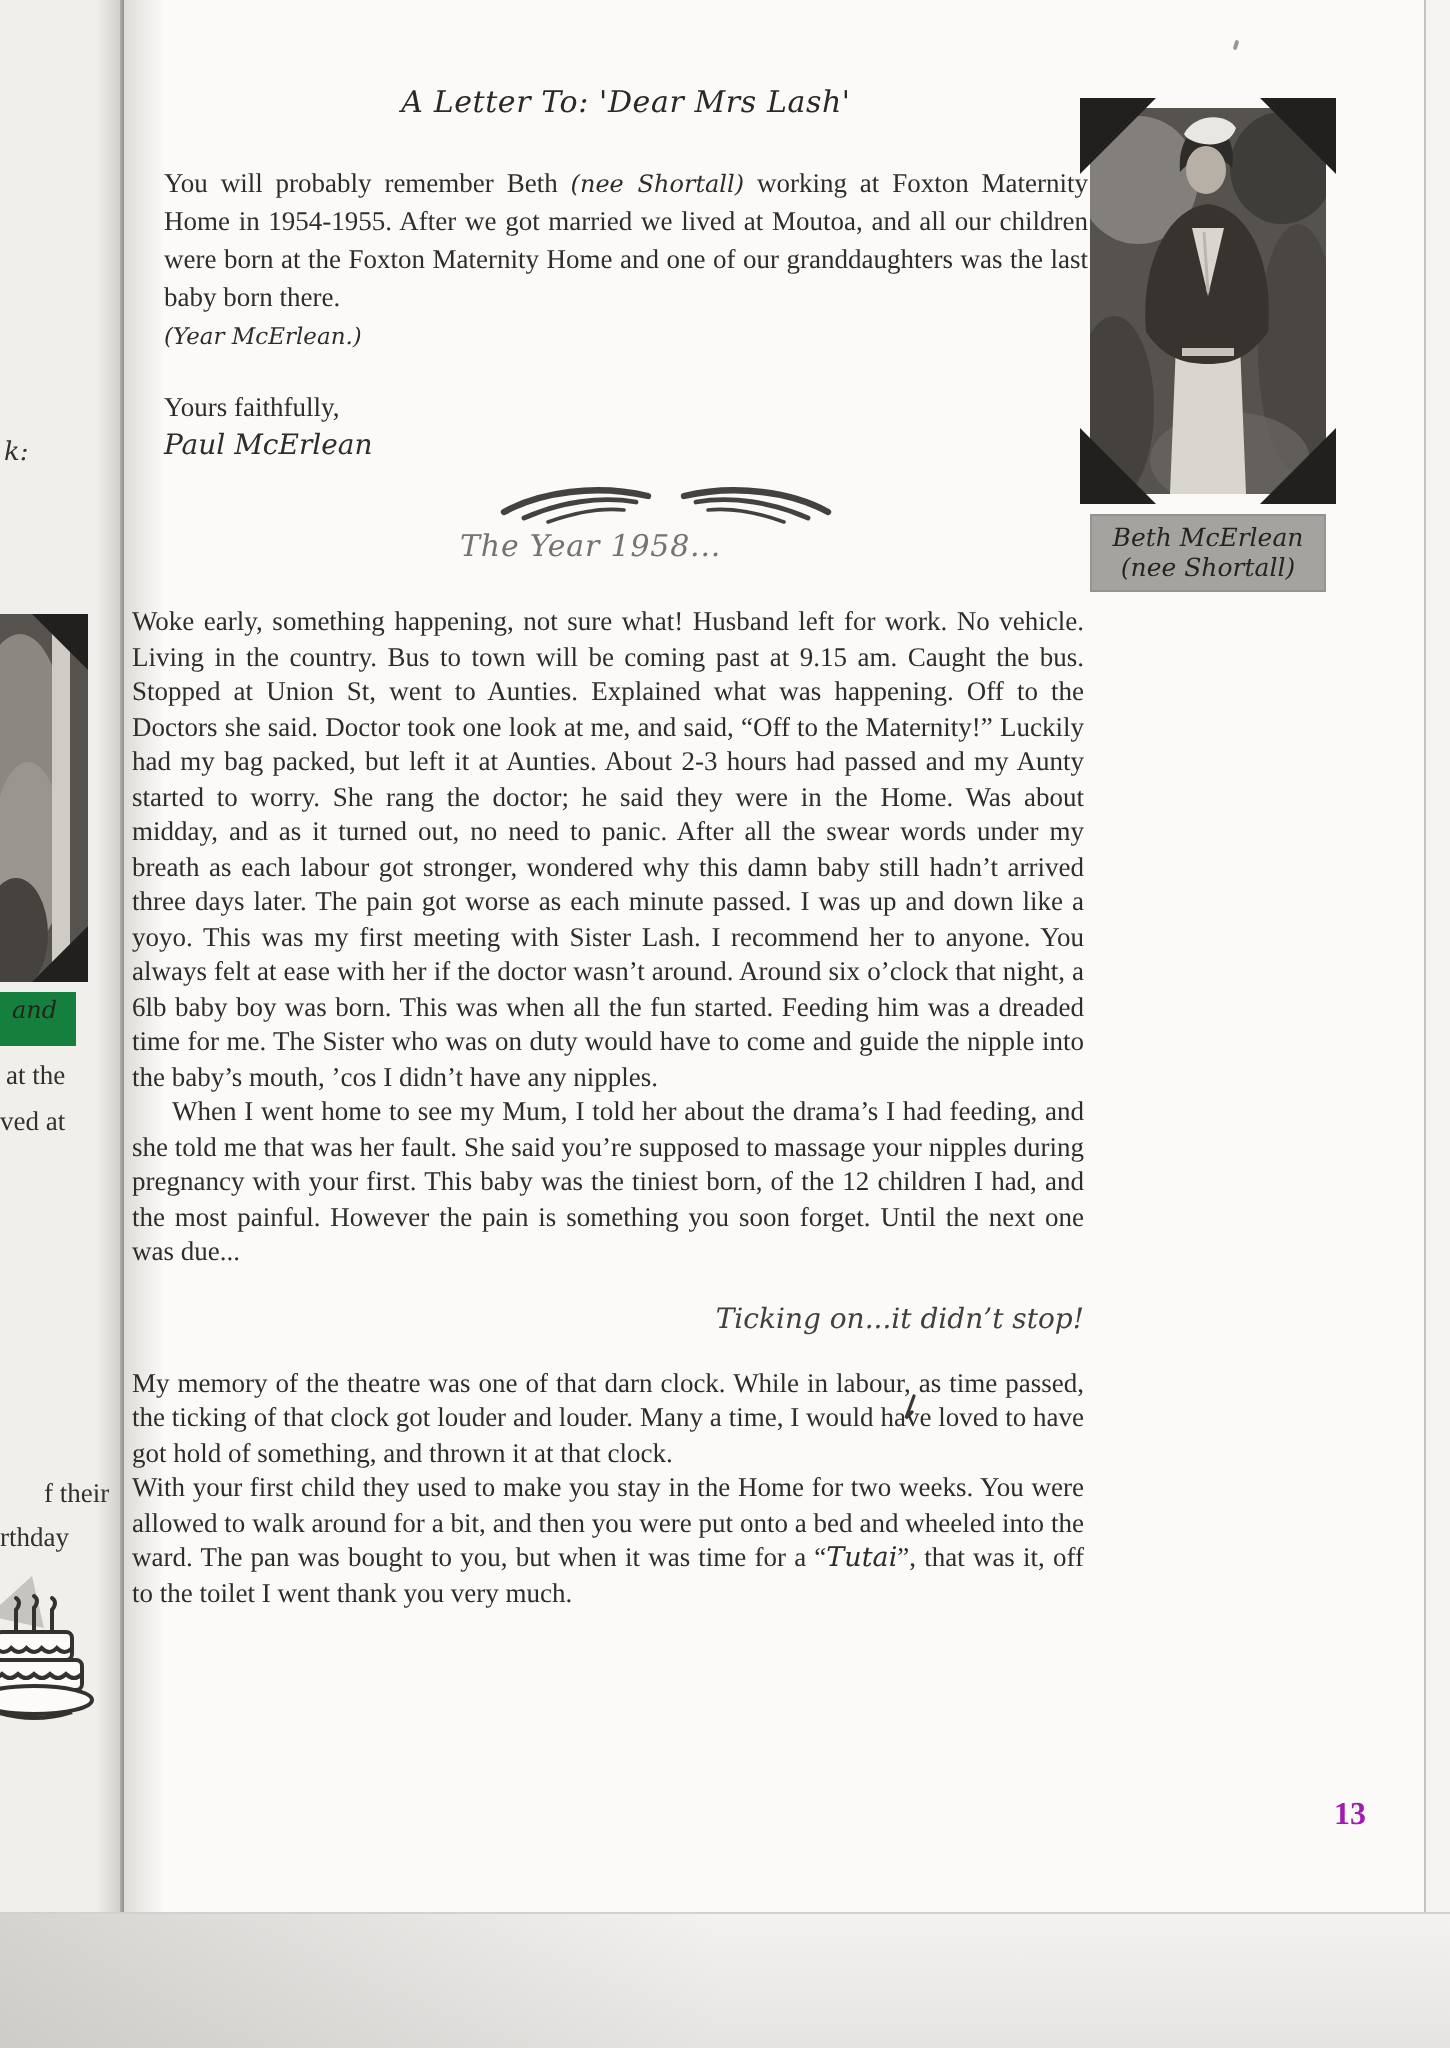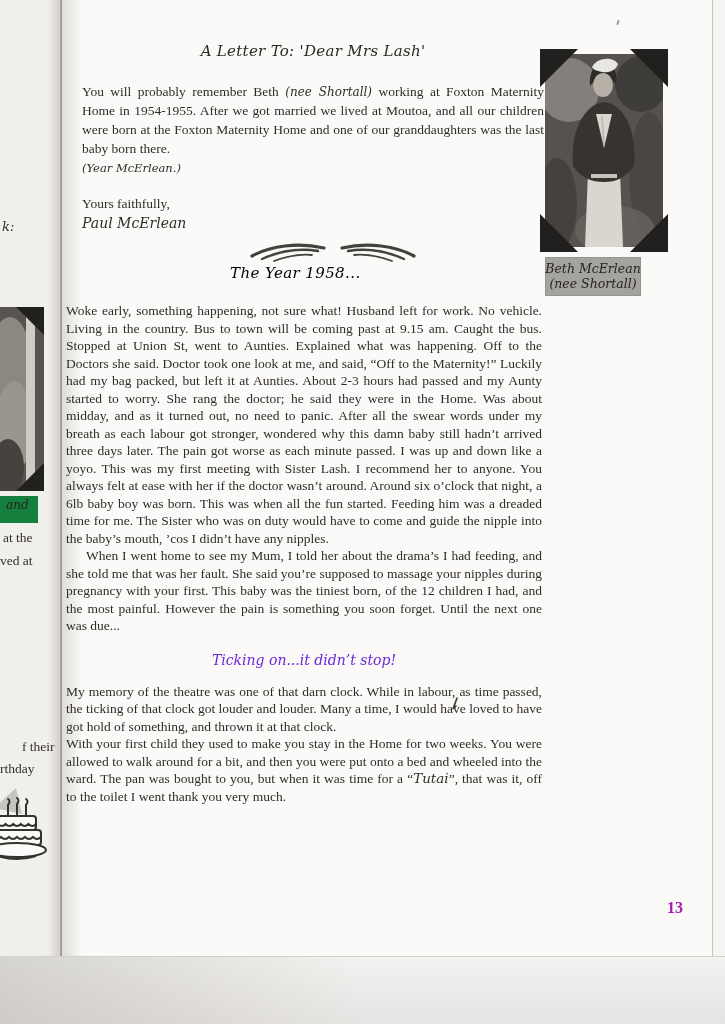--- a/index.html
+++ b/index.html
@@ -50,41 +50,41 @@
     position:absolute; left:20px; top:82px; width:462px;
     font-size:13.5px; line-height:19px; text-align:justify;
   }
   .letter .nee{ font:italic 12px "DejaVu Serif",serif; }
   .attribution{ margin-top:3px; font:italic 11.5px/15px "DejaVu Serif",serif; text-align:left; }
   .closing{ position:absolute; left:20px; top:196px; font-size:13.5px; }
   .signature{ position:absolute; left:20px; top:215px; font:italic 14px "DejaVu Serif",serif; }
   .flourish{ position:absolute; left:186px; top:240px; }
   .year-heading{
     position:absolute; left:168px; top:264px;
-    font:italic 15px "DejaVu Serif",serif; letter-spacing:.4px; color:#000000;
+    font:italic 15px "DejaVu Serif",serif; letter-spacing:.4px; color:#737373;
   }
   
   .photo-frame{ position:absolute; left:483px; top:54px; width:118px; height:193px; }
   .photo-frame .corners{ position:absolute; left:-5px; top:-5px; }
   .photo-caption{
-    position:absolute; left:483px; top:257px; width:96px; padding:4px 0 5px 0;
+    position:absolute; left:483px; top:257px; width:118px; padding:4px 0 5px 0;
     background:#a5a3a0; text-align:center;
     font:italic 12.5px/15px "DejaVu Serif",serif; color:#26241f;
     box-shadow:0 0 0 1px #969491 inset;
   }
   
   .body-flow{
     position:absolute; left:4px; top:302px; width:476px;
     font-size:13.5px; line-height:17.5px; text-align:justify;
   }
   .body-flow p{ margin:0; }
   .body-flow .para2{ text-indent:20px; }
   .subheading{
     margin:16px 0 14px 0; font:italic 14px/18px "DejaVu Serif",serif;
-    text-align:center; font-weight:normal; color:#6d28d9;
+    text-align:right; font-weight:normal; color:#404040;
   }
   .para4{ margin-top:15px; }
   .tutai{ font:italic 13.5px "DejaVu Serif",serif; }
   .page-number{ position:absolute; left:605px; top:899px; font-size:16px; color:#a21caf;font-weight:bold; }
   
   .cursor-mark{ position:absolute; left:388px; top:697px; }
   .speck{
     position:absolute; left:555px; top:20px; width:2px; height:5px;
     background:#9a9894; transform:rotate(18deg); border-radius:1px;
   }

